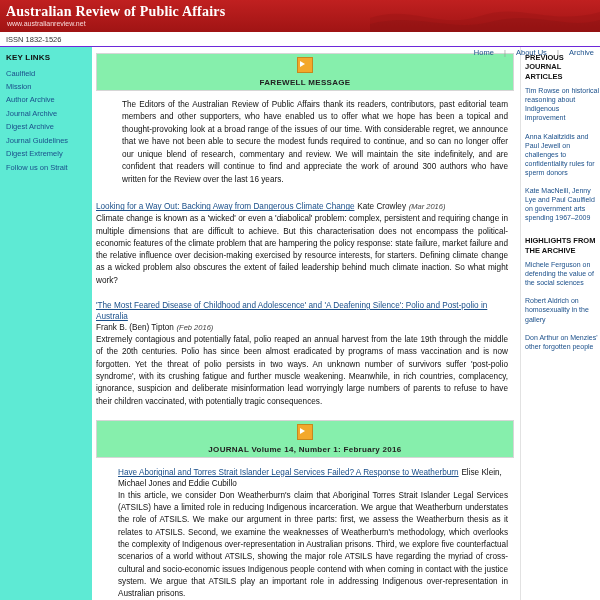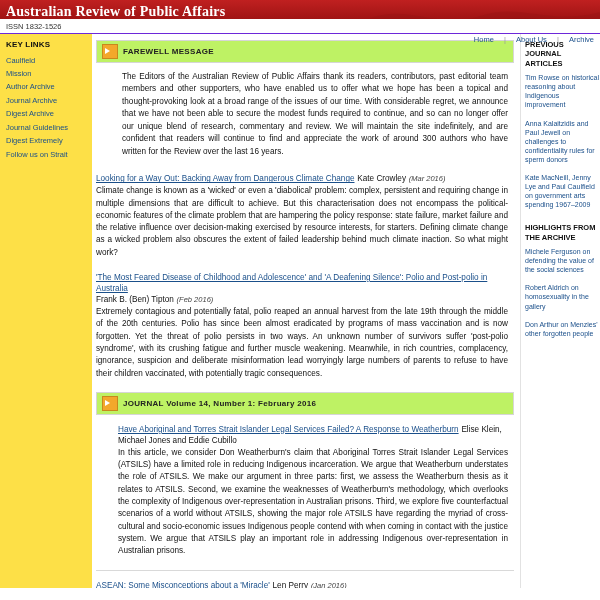--- a/index.html
+++ b/index.html
@@ -10,21 +10,21 @@
     background: #ffffff;
     font-family: "Liberation Sans", sans-serif;
     font-size: 10px;
     color: #000000;
     overflow: hidden;
   }
 
   
   .masthead {
     position: relative;
-    height: 19px;
+    height: 32px;
     background: #b31b1b;
     background: linear-gradient(to bottom, #c02020 0%, #a01414 100%);
     overflow: hidden;
   }
   .masthead-title {
     position: absolute;
     left: 6px;
     top: 4px;
     color: #ffffff;
     font-family: "Liberation Serif", serif;
@@ -83,21 +83,21 @@
   .page {
     display: flex;
     align-items: stretch;
     height: 554px;
   }
   .left {
     width: 92px;
     flex: 0 0 92px;
     padding: 6px 4px 0 6px;
     box-sizing: border-box;
-    background: #fde047;
+    background: #5eead4;
   }
   .center {
     flex: 1 1 auto;
     padding: 6px 6px 0 4px;
     box-sizing: border-box;
     overflow: hidden;
   }
   .right {
     width: 80px;
     flex: 0 0 80px;
@@ -120,24 +120,25 @@
     padding: 2.6px 0;
     line-height: 1.1;
     cursor: pointer;
   }
 
   
   .section-head {
     display: flex;
     align-items: center;
     gap: 5px;
-    background: #bef264;
+    background: #86efac;
     border: 1px solid #d6d6d6;
     padding: 3px 5px;
     margin-bottom: 8px;
+    flex-direction: column;
   }
   .section-head .badge {
     width: 14px;
     height: 13px;
     flex: 0 0 14px;
     background: #f3a82b;
     border: 1px solid #c8871d;
     position: relative;
   }
   .section-head .badge:after {

